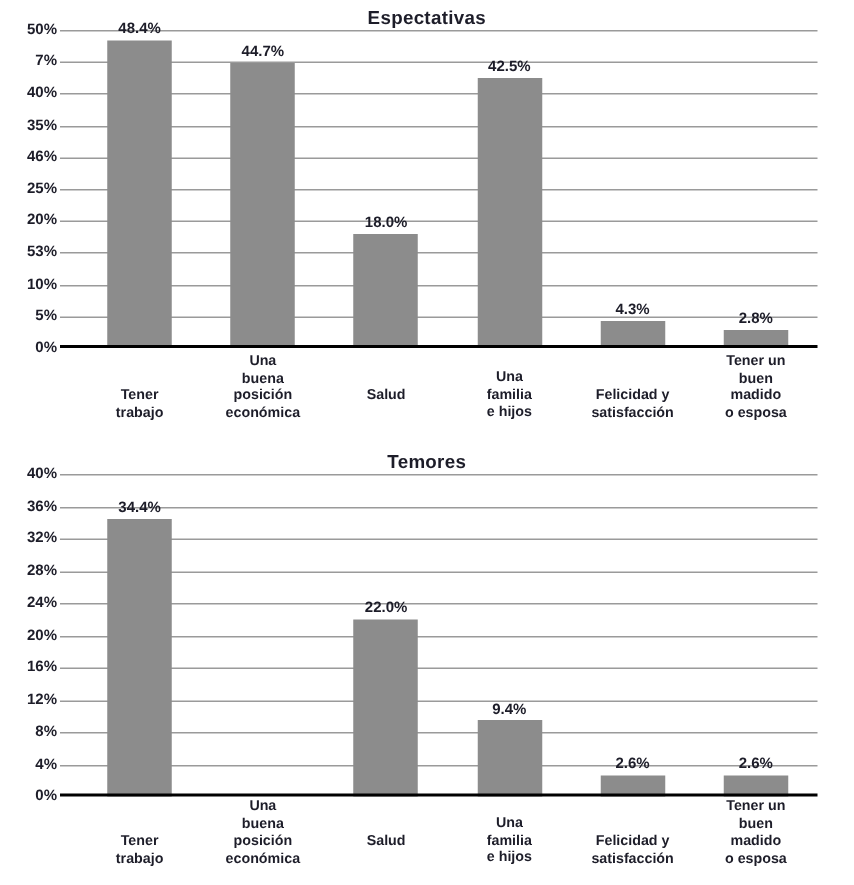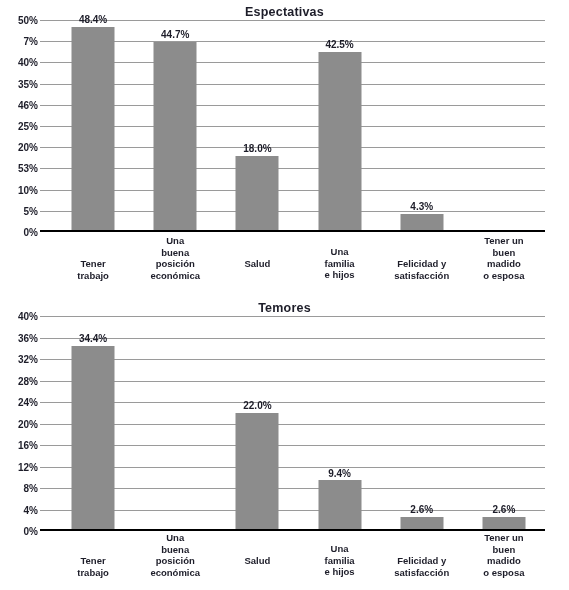--- a/index.html
+++ b/index.html
@@ -190,20 +190,24 @@
               <div class="bar-value" style="bottom: 78.32px; color: rgb(29, 29, 41);">18.0%</div>
             </div>
             <div class="bar-slot" style="left: 50%; width: 16.6667%;">
               <div class="bar" title="Una familia e hijos: 42.5%" style="height: 180.2px; background: rgb(140, 140, 140);"></div>
               <div class="bar-value" style="bottom: 182.2px; color: rgb(29, 29, 41);">42.5%</div>
             </div>
             <div class="bar-slot" style="left: 66.6667%; width: 16.6667%;">
               <div class="bar" title="Felicidad y satisfacción: 4.3%" style="height: 18.232px; background: rgb(140, 140, 140);"></div>
               <div class="bar-value" style="bottom: 20.232px; color: rgb(29, 29, 41);">4.3%</div>
             </div>
+            <div class="bar-slot" style="left: 83.3333%; width: 16.6667%;">
+              <div class="bar" title="Tener un buen madido o esposa: 2.8%" style="height: 11.872px; background: rgb(140, 140, 140);"></div>
+              <div class="bar-value" style="bottom: 13.872px; color: rgb(29, 29, 41);">2.8%</div>
+            </div>
           </div>
         <div class="baseline"></div>
       </div>
     </div>
 
     <div class="cat-labels">
         <div class="cat-label" style="left: 52px; width: 82.1667px; top: 26px;">
           <span>Tener</span>
           <span>trabajo</span>
         </div>

